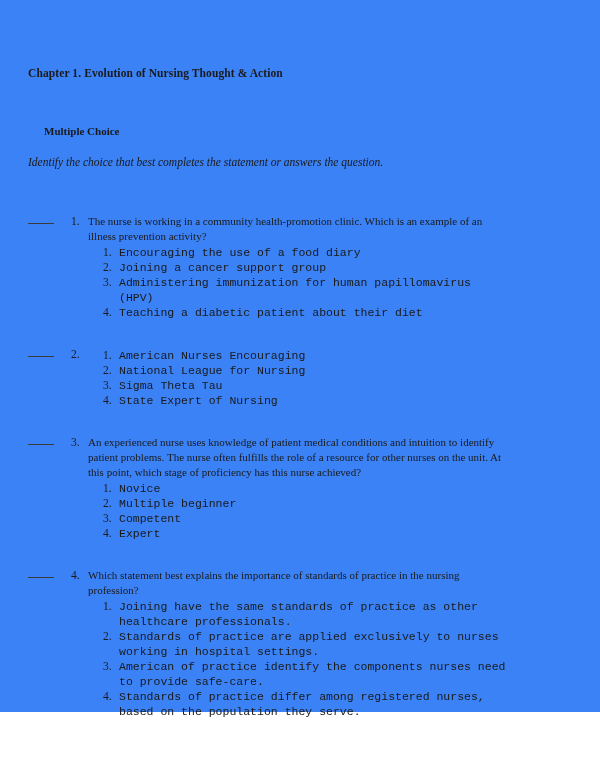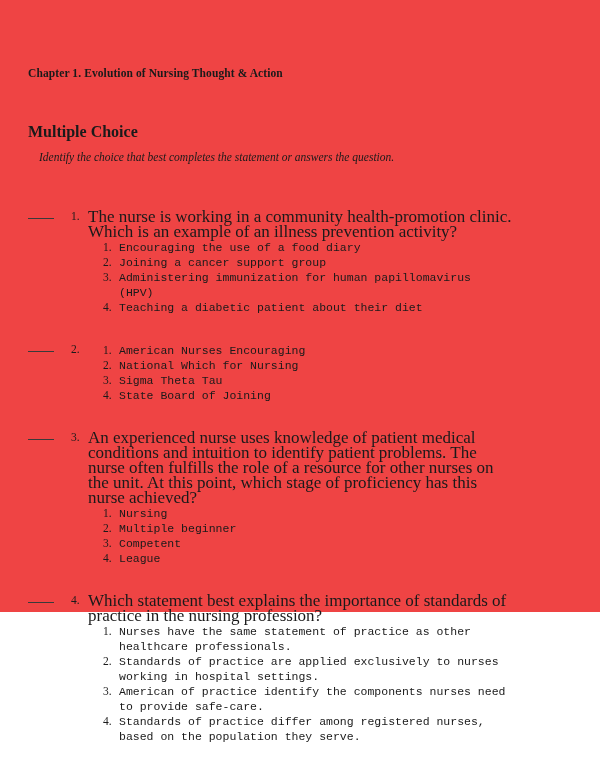--- a/index.html
+++ b/index.html
@@ -10,46 +10,46 @@
     width: 600px;
     height: 776px;
     background: #ffffff;
     font-family: "Liberation Serif", "DejaVu Serif", serif;
     color: #1a1a1a;
     overflow: hidden;
   }
   .page {
     position: relative;
     width: 600px;
-    height: 612px;
-    background: #ef4444;
+    height: 712px;
+    background: #3b82f6;
     box-sizing: border-box;
     padding: 66px 88px 0 28px;
   }
   .chapter-title {
     font-size: 11.5px;
     font-weight: bold;
     line-height: 14px;
     letter-spacing: 0.1px;
     margin: 0;
   }
   .section-block {
     margin-top: 44px;
   }
   .section-heading {
-    font-size: 16px;
+    font-size: 11px;
     font-weight: bold;
     line-height: 15px;
-    margin: 0;
+    margin: 16px;
   }
   .section-instruction {
     font-size: 11.5px;
     font-style: italic;
     line-height: 15px;
-    margin: 11px;
+    margin: 0;
   }
   .questions {
     margin-top: 44px;
   }
   .question {
     position: relative;
     margin-bottom: 27px;
   }
   .question-row {
     display: flex;
@@ -67,21 +67,21 @@
     flex: 0 0 auto;
     width: 17px;
     font-size: 11.5px;
     line-height: 15px;
     text-align: left;
   }
   .question-body {
     flex: 1 1 auto;
   }
   .question-stem {
-    font-size: 17px;
+    font-size: 11px;
     line-height: 15px;
     margin: 0;
     max-width: 425px;
   }
   .question-stem b {
     font-weight: normal;
   }
   .options {
     margin-top: 1px;
     padding-left: 15px;
@@ -147,71 +147,71 @@
           <div class="answer-blank"></div>
           <div class="question-number">2.</div>
           <div class="question-body">
             <div class="options">
               <div class="option">
                 <span class="option-marker">1.</span>
                 <span class="option-text">American Nurses Encouraging</span>
               </div>
               <div class="option">
                 <span class="option-marker">2.</span>
-                <span class="option-text">National Which for Nursing</span>
+                <span class="option-text">National League for Nursing</span>
               </div>
               <div class="option">
                 <span class="option-marker">3.</span>
                 <span class="option-text">Sigma Theta Tau</span>
               </div>
               <div class="option">
                 <span class="option-marker">4.</span>
-                <span class="option-text">State Board of Joining</span>
+                <span class="option-text">State Expert of Nursing</span>
               </div>
             </div>
           </div>
         </div>
       </div>
       <div class="question">
         <div class="question-row">
           <div class="answer-blank"></div>
           <div class="question-number">3.</div>
           <div class="question-body">
             <p class="question-stem"><span>An experienced nurse uses knowledge of patient medical conditions and intuition to identify patient problems. The nurse often fulfills the role of a resource for other nurses on the unit. At this point, which stage of proficiency has this nurse achieved?</span></p>
             <div class="options">
               <div class="option">
                 <span class="option-marker">1.</span>
-                <span class="option-text">Nursing</span>
+                <span class="option-text">Novice</span>
               </div>
               <div class="option">
                 <span class="option-marker">2.</span>
                 <span class="option-text">Multiple beginner</span>
               </div>
               <div class="option">
                 <span class="option-marker">3.</span>
                 <span class="option-text">Competent</span>
               </div>
               <div class="option">
                 <span class="option-marker">4.</span>
-                <span class="option-text">League</span>
+                <span class="option-text">Expert</span>
               </div>
             </div>
           </div>
         </div>
       </div>
       <div class="question">
         <div class="question-row">
           <div class="answer-blank"></div>
           <div class="question-number">4.</div>
           <div class="question-body">
             <p class="question-stem"><span>Which statement </span><b>best</b><span> explains the importance of standards of practice in the nursing profession?</span></p>
             <div class="options">
               <div class="option">
                 <span class="option-marker">1.</span>
-                <span class="option-text">Nurses have the same statement of practice as other healthcare professionals.</span>
+                <span class="option-text">Joining have the same standards of practice as other healthcare professionals.</span>
               </div>
               <div class="option">
                 <span class="option-marker">2.</span>
                 <span class="option-text">Standards of practice are applied exclusively to nurses working in hospital settings.</span>
               </div>
               <div class="option">
                 <span class="option-marker">3.</span>
                 <span class="option-text">American of practice identify the components nurses need to provide safe-care.</span>
               </div>
               <div class="option">

